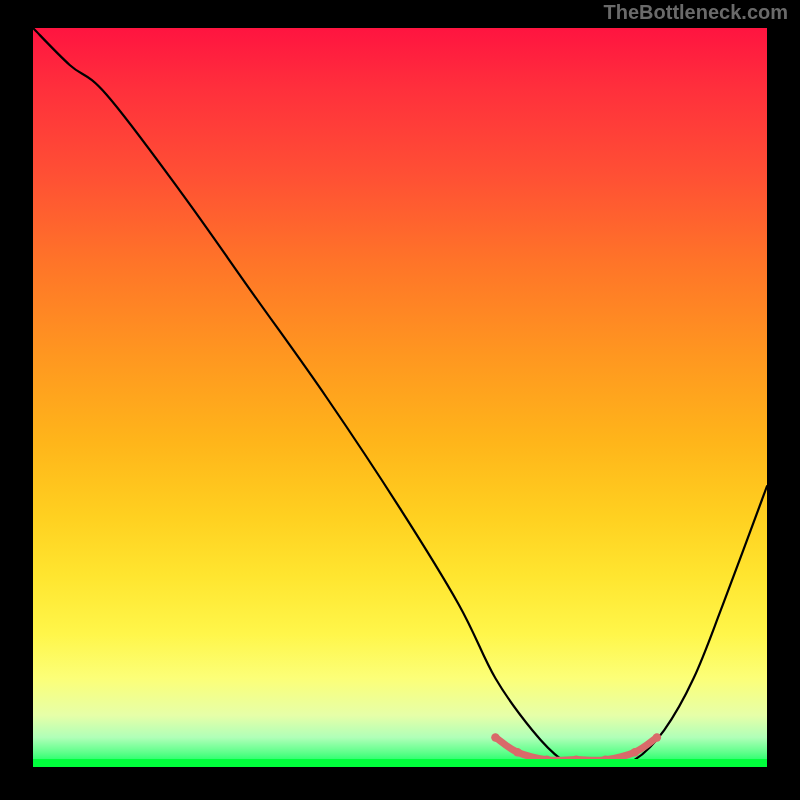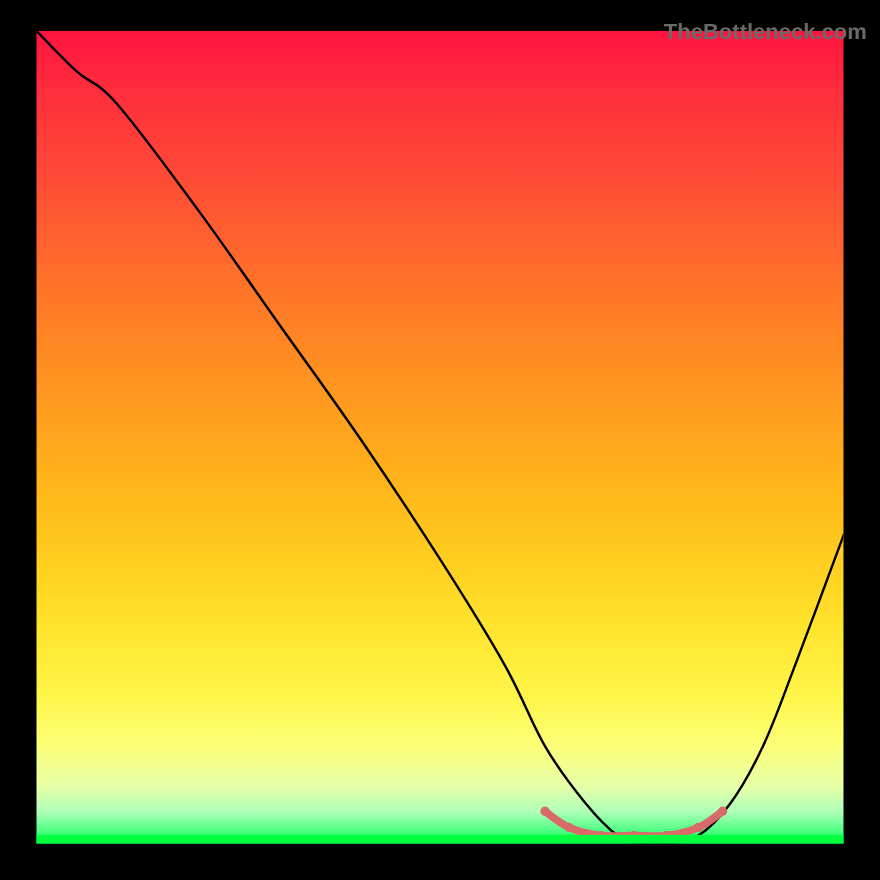--- a/index.html
+++ b/index.html
@@ -5,21 +5,21 @@
   * { margin: 0; padding: 0; box-sizing: border-box; }
   body {
     width: 800px;
     height: 800px;
     background: #000;
     position: relative;
     font-family: Arial, sans-serif;
   }
   .watermark {
     position: absolute;
-    top: 18px;
+    top: 1px;
     right: 12px;
     color: #6a6a6a;
     font-size: 20px;
     font-weight: bold;
     z-index: 10;
   }
   .chart-area {
     position: absolute;
     left: 33px;
     top: 28px;

